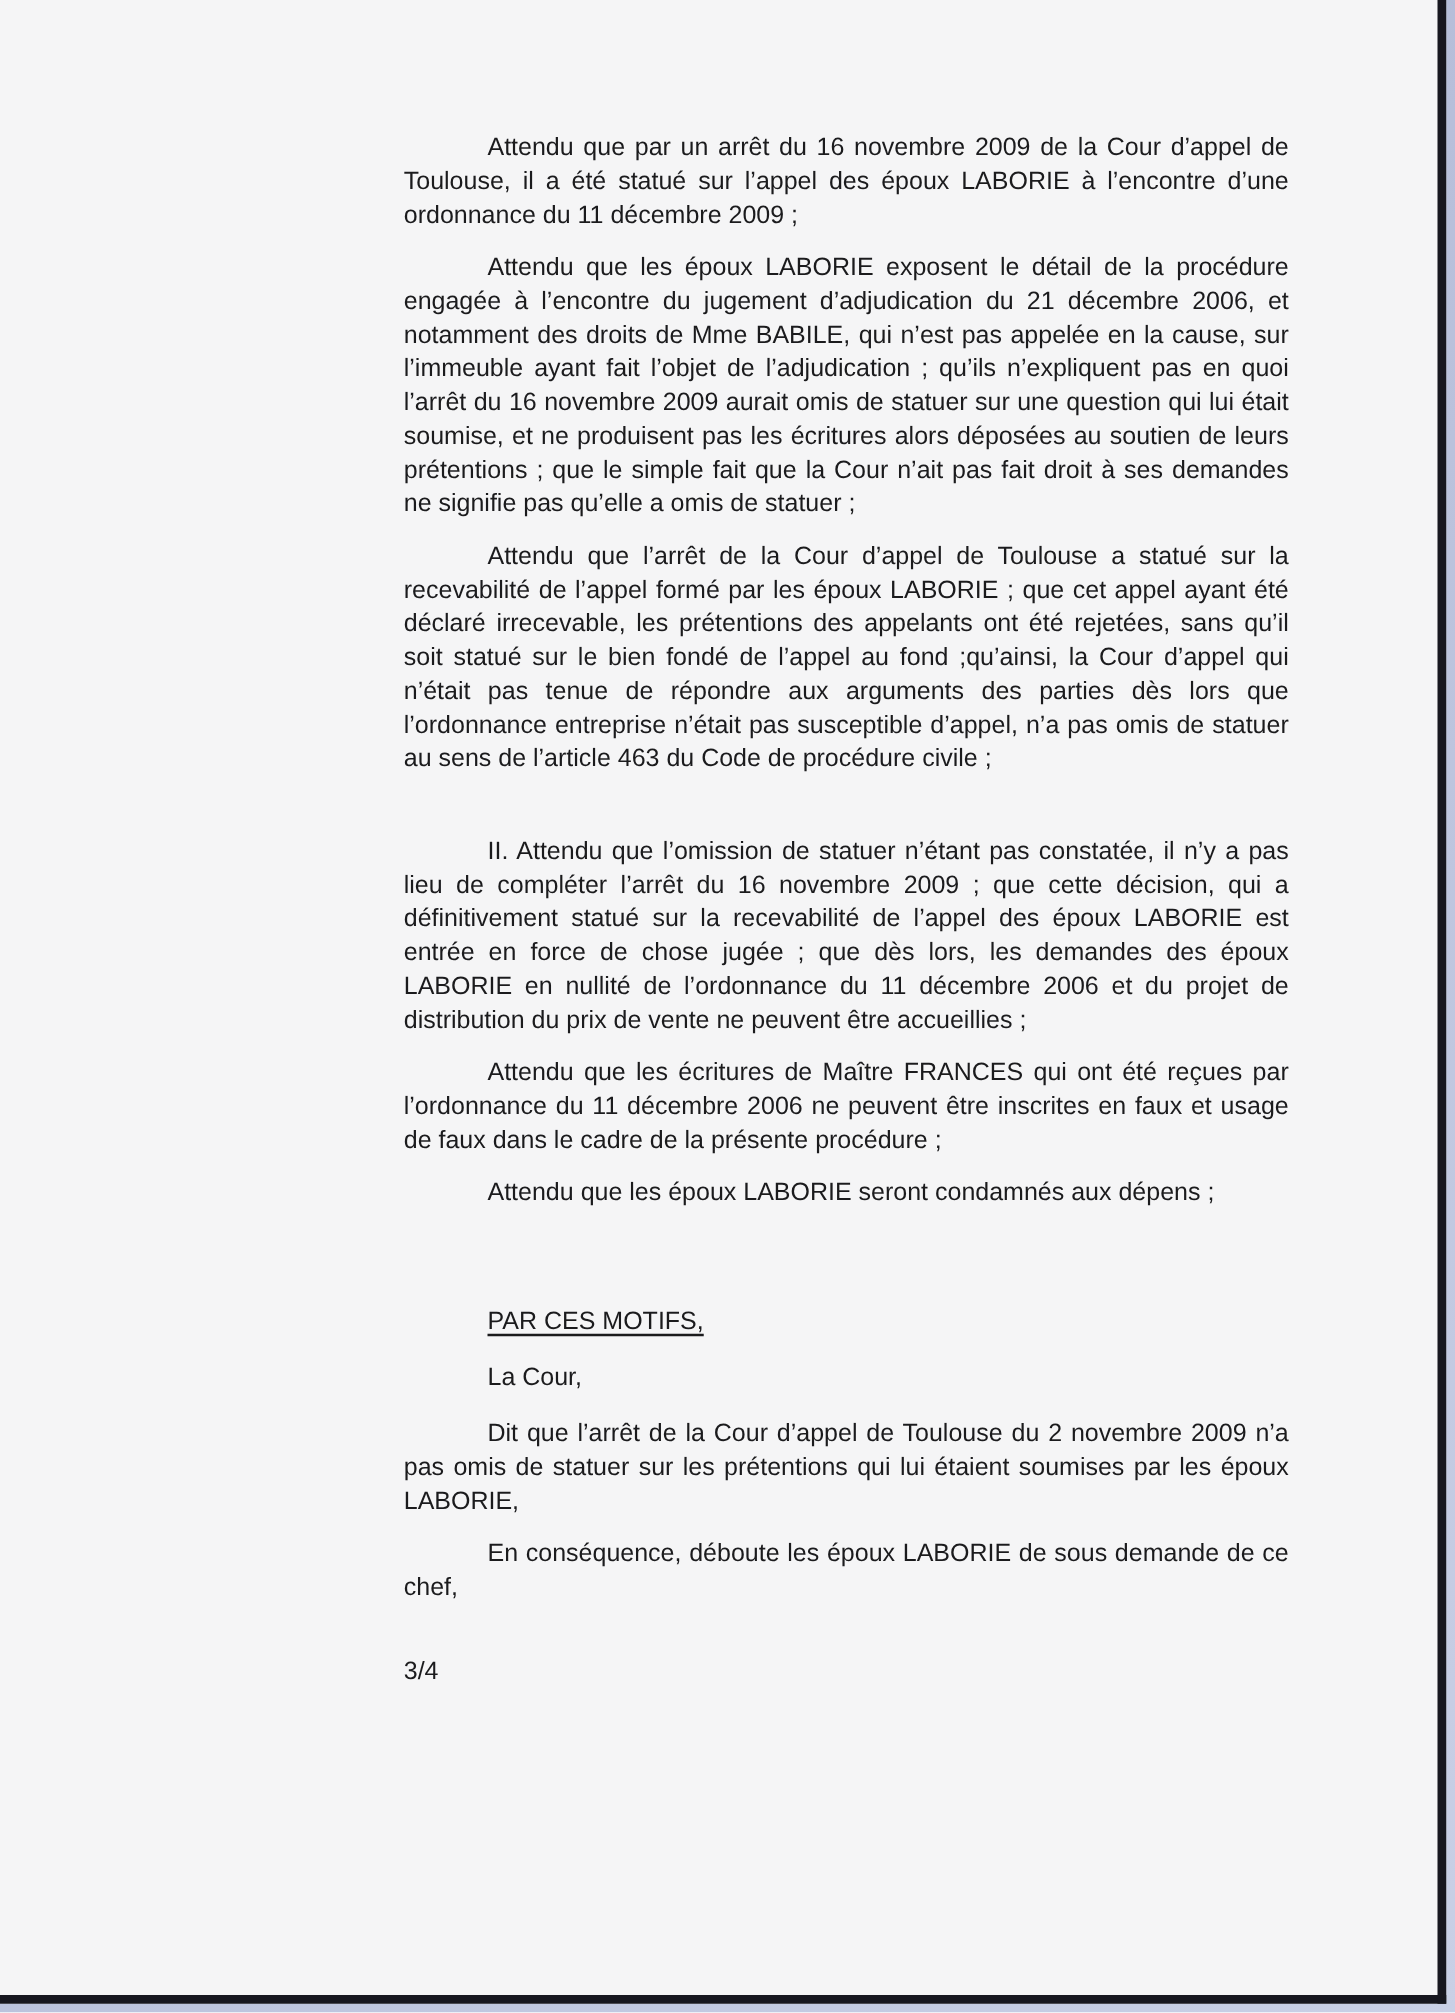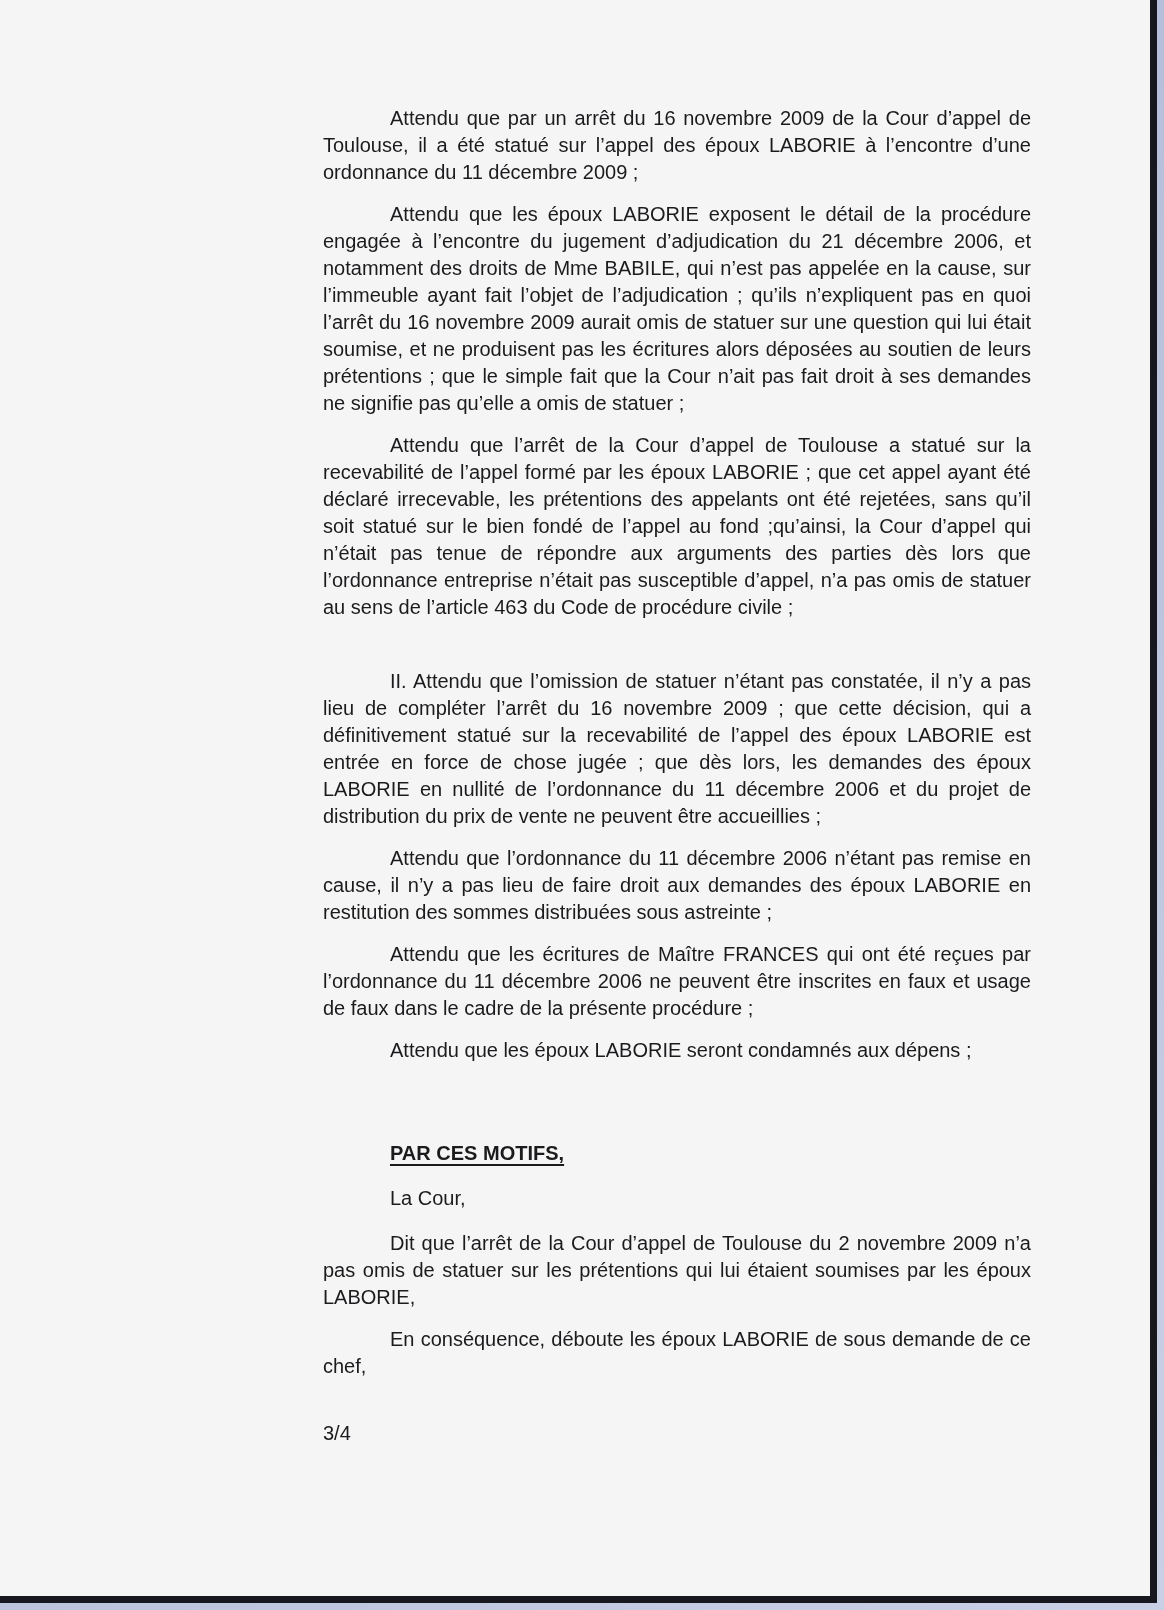--- a/index.html
+++ b/index.html
@@ -40,21 +40,21 @@
   .para {
     margin: 15px 0 0 0;
     text-indent: 67px;
   }
   .para.first { margin-top: 0; }
   .para.gap-xl { margin-top: 47px; }
 
   .motifs-heading {
     margin: 76px 0 0 0;
     text-indent: 67px;
-    font-weight: bold;
+    font-weight: normal;
     text-align: left;
     text-decoration: underline;
     text-decoration-thickness: 2px;
     text-underline-offset: 4px;
   }
 
   .closing { margin-top: 18px; }
   .closing.std { margin-top: 15px; }
 
   .page-number {
@@ -70,21 +70,20 @@
     <div class="content">
 
       <p class="para first">Attendu que par un arrêt du 16 novembre 2009 de la Cour d’appel de Toulouse, il a été statué sur l’appel des époux LABORIE à l’encontre d’une ordonnance du 11 décembre 2009&nbsp;;</p>
 
       <p class="para">Attendu que les époux LABORIE exposent le détail de la procédure engagée à l’encontre du jugement d’adjudication du 21 décembre 2006, et notamment des droits de Mme BABILE, qui n’est pas appelée en la cause, sur l’immeuble ayant fait l’objet de l’adjudication&nbsp;; qu’ils n’expliquent pas en quoi l’arrêt du 16 novembre 2009 aurait omis de statuer sur une question qui lui était soumise, et ne produisent pas les écritures alors déposées au soutien de leurs prétentions&nbsp;; que le simple fait que la Cour n’ait pas fait droit à ses demandes ne signifie pas qu’elle a omis de statuer&nbsp;;</p>
 
       <p class="para">Attendu que l’arrêt de la Cour d’appel de Toulouse a statué sur la recevabilité de l’appel formé par les époux LABORIE&nbsp;; que cet appel ayant été déclaré irrecevable, les prétentions des appelants ont été rejetées, sans qu’il soit statué sur le bien fondé de l’appel au fond&nbsp;;qu’ainsi, la Cour d’appel qui n’était pas tenue de répondre aux arguments des parties dès lors que l’ordonnance entreprise n’était pas susceptible d’appel, n’a pas omis de statuer au sens de l’article 463 du Code de procédure civile&nbsp;;</p>
 
       <p class="para gap-xl">II. Attendu que l’omission de statuer n’étant pas constatée, il n’y a pas lieu de compléter l’arrêt du 16 novembre 2009&nbsp;; que cette décision, qui a définitivement statué sur la recevabilité de l’appel des époux LABORIE est entrée en force de chose jugée&nbsp;; que dès lors, les demandes des époux LABORIE en nullité de l’ordonnance du 11 décembre 2006 et du projet de distribution du prix de vente ne peuvent être accueillies&nbsp;;</p>
 
-      <p class="para">Attendu que l’ordonnance du 11 décembre 2006 n’étant pas remise en cause, il n’y a pas lieu de faire droit aux demandes des époux LABORIE en restitution des sommes distribuées sous astreinte&nbsp;;</p>
 
       <p class="para">Attendu que les écritures de Maître FRANCES qui ont été reçues par l’ordonnance du 11 décembre 2006 ne peuvent être inscrites en faux et usage de faux dans le cadre de la présente procédure&nbsp;;</p>
 
       <p class="para">Attendu que les époux LABORIE seront condamnés aux dépens&nbsp;;</p>
 
 
       <p class="motifs-heading">PAR CES MOTIFS,</p>
 
       <p class="para closing">La Cour,</p>
 

